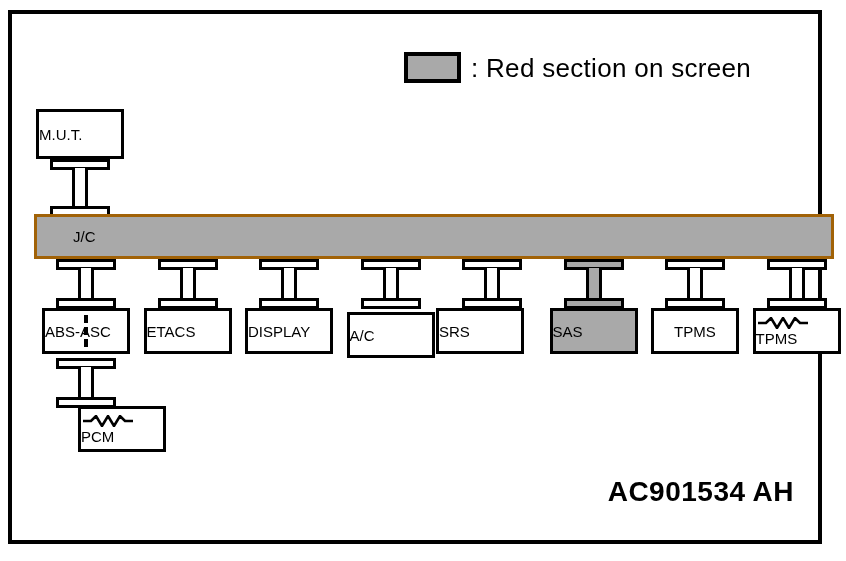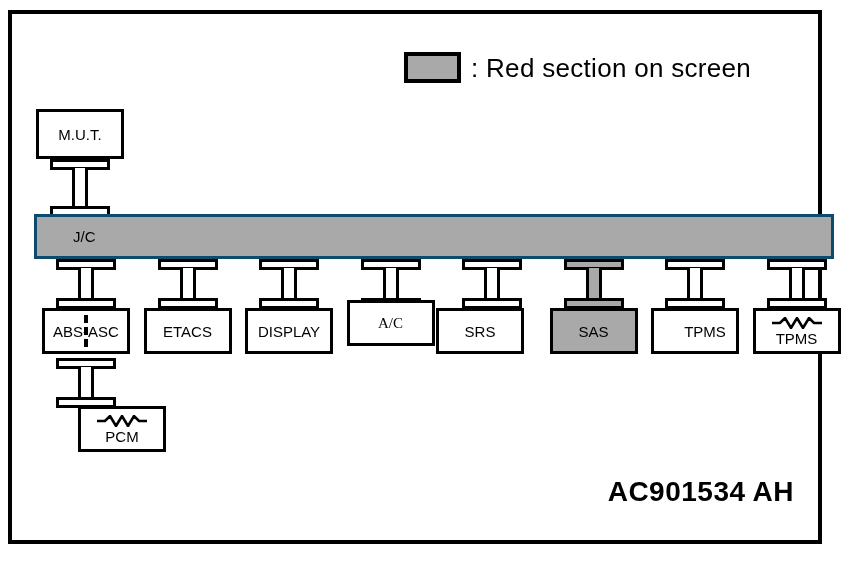--- a/index.html
+++ b/index.html
@@ -11,34 +11,34 @@
 
   
   #legend{position:absolute;left:392px;top:38px;display:flex;align-items:center;}
   #legend .swatch{width:57px;height:31px;background:#a9a9a9;border:4px solid #000;
                   box-sizing:border-box;}
   #legend .legend-text{margin-left:10px;font-size:26px;letter-spacing:.3px;
                        white-space:nowrap;line-height:1;}
 
   
   .ecu{position:absolute;box-sizing:border-box;border:3px solid #000;background:#fff;
-       display:flex;flex-direction:column;align-items:center;justify-content:center;}
+       display:flex;flex-direction:column;align-items:flex-start;justify-content:center;}
   .ecu .lbl{font-size:15px;line-height:1;white-space:nowrap;}
   .ecu.filled{background:#a9a9a9;}
 
   
   .divider{position:absolute;top:4px;bottom:4px;left:50%;width:0;
            border-left:4px dashed #000;transform:translateX(-2px);}
 
   
   .zig{display:block;margin-bottom:2px;}
 
   
   #jc{position:absolute;left:22px;top:200px;width:800px;height:45px;
-      background:#a9a9a9;border:3px solid #0c4a6e;box-sizing:border-box;}
+      background:#a9a9a9;border:3px solid #a16207;box-sizing:border-box;}
   #jc .jc-label{position:absolute;left:36px;top:12px;font-size:15px;line-height:1;}
 
   
   .conn{position:absolute;}
   .conn .cap{position:absolute;left:0;width:100%;height:11px;
              border:3px solid #000;box-sizing:border-box;background:#fff;}
   .conn .cap.top{top:0;}
   .conn .cap.bot{bottom:0;}
   .conn .stemL,.conn .stemR{position:absolute;top:9px;bottom:9px;width:3px;background:#000;}
   .conn .stemL{left:50%;margin-left:-8px;}
@@ -111,21 +111,21 @@
       <div class="ecu" style="left: 233px; top: 294px; width: 88px; height: 46px;">
         <span class="lbl">DISPLAY</span>
       </div>
       <div class="conn" style="left: 348.5px; top: 245px; width: 60px; height: 50px;">
         <div class="cap top"></div>
         <div class="stemFill"></div>
         <div class="stemL"></div>
         <div class="stemR"></div>
         <div class="cap bot"></div>
       </div>
-      <div class="ecu" style="left: 334.5px; top: 286px; width: 88px; height: 46px; font-family: Liberation Serif, serif;">
+      <div class="ecu" style="left: 334.5px; top: 298px; width: 88px; height: 46px;">
         <span class="lbl">A/C</span>
       </div>
       <div class="conn" style="left: 450px; top: 245px; width: 60px; height: 50px;">
         <div class="cap top"></div>
         <div class="stemFill"></div>
         <div class="stemL"></div>
         <div class="stemR"></div>
         <div class="cap bot"></div>
       </div>
       <div class="ecu" style="left: 424px; top: 294px; width: 88px; height: 46px;">

